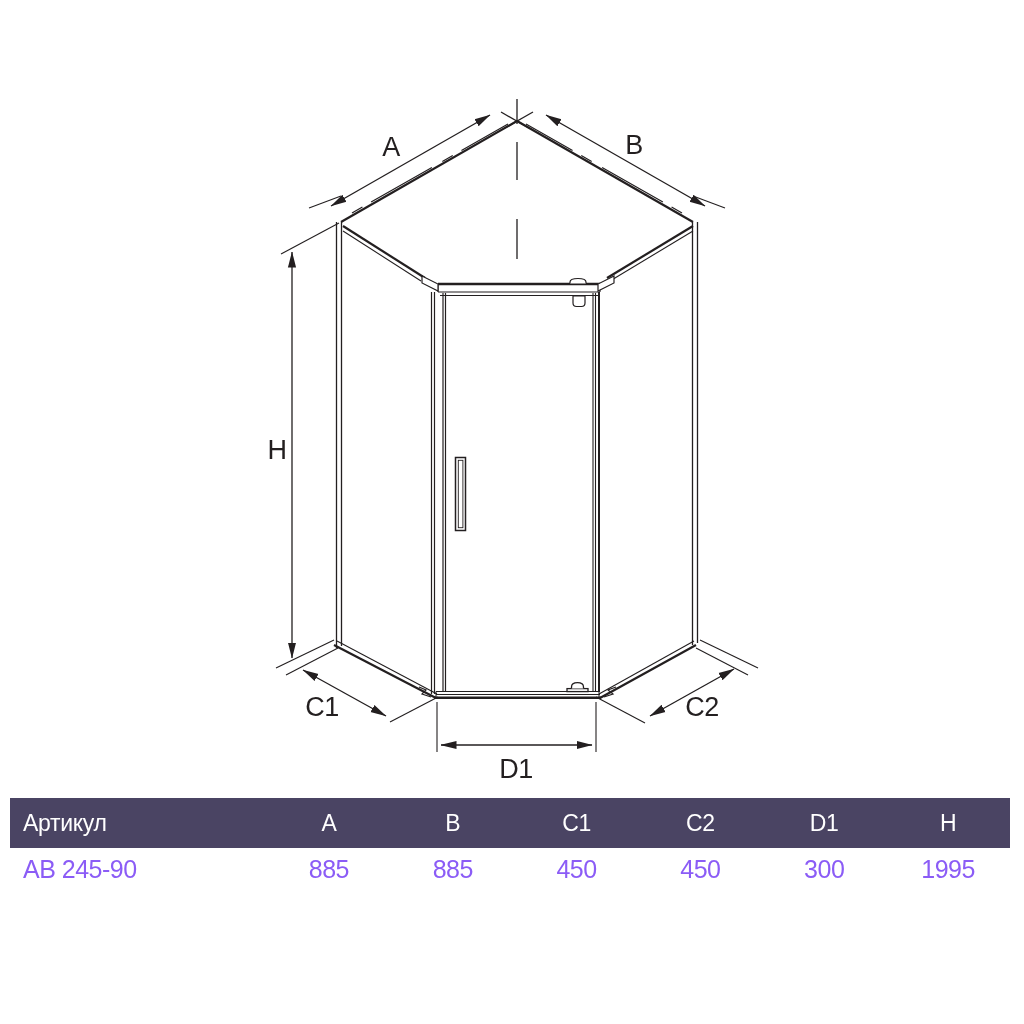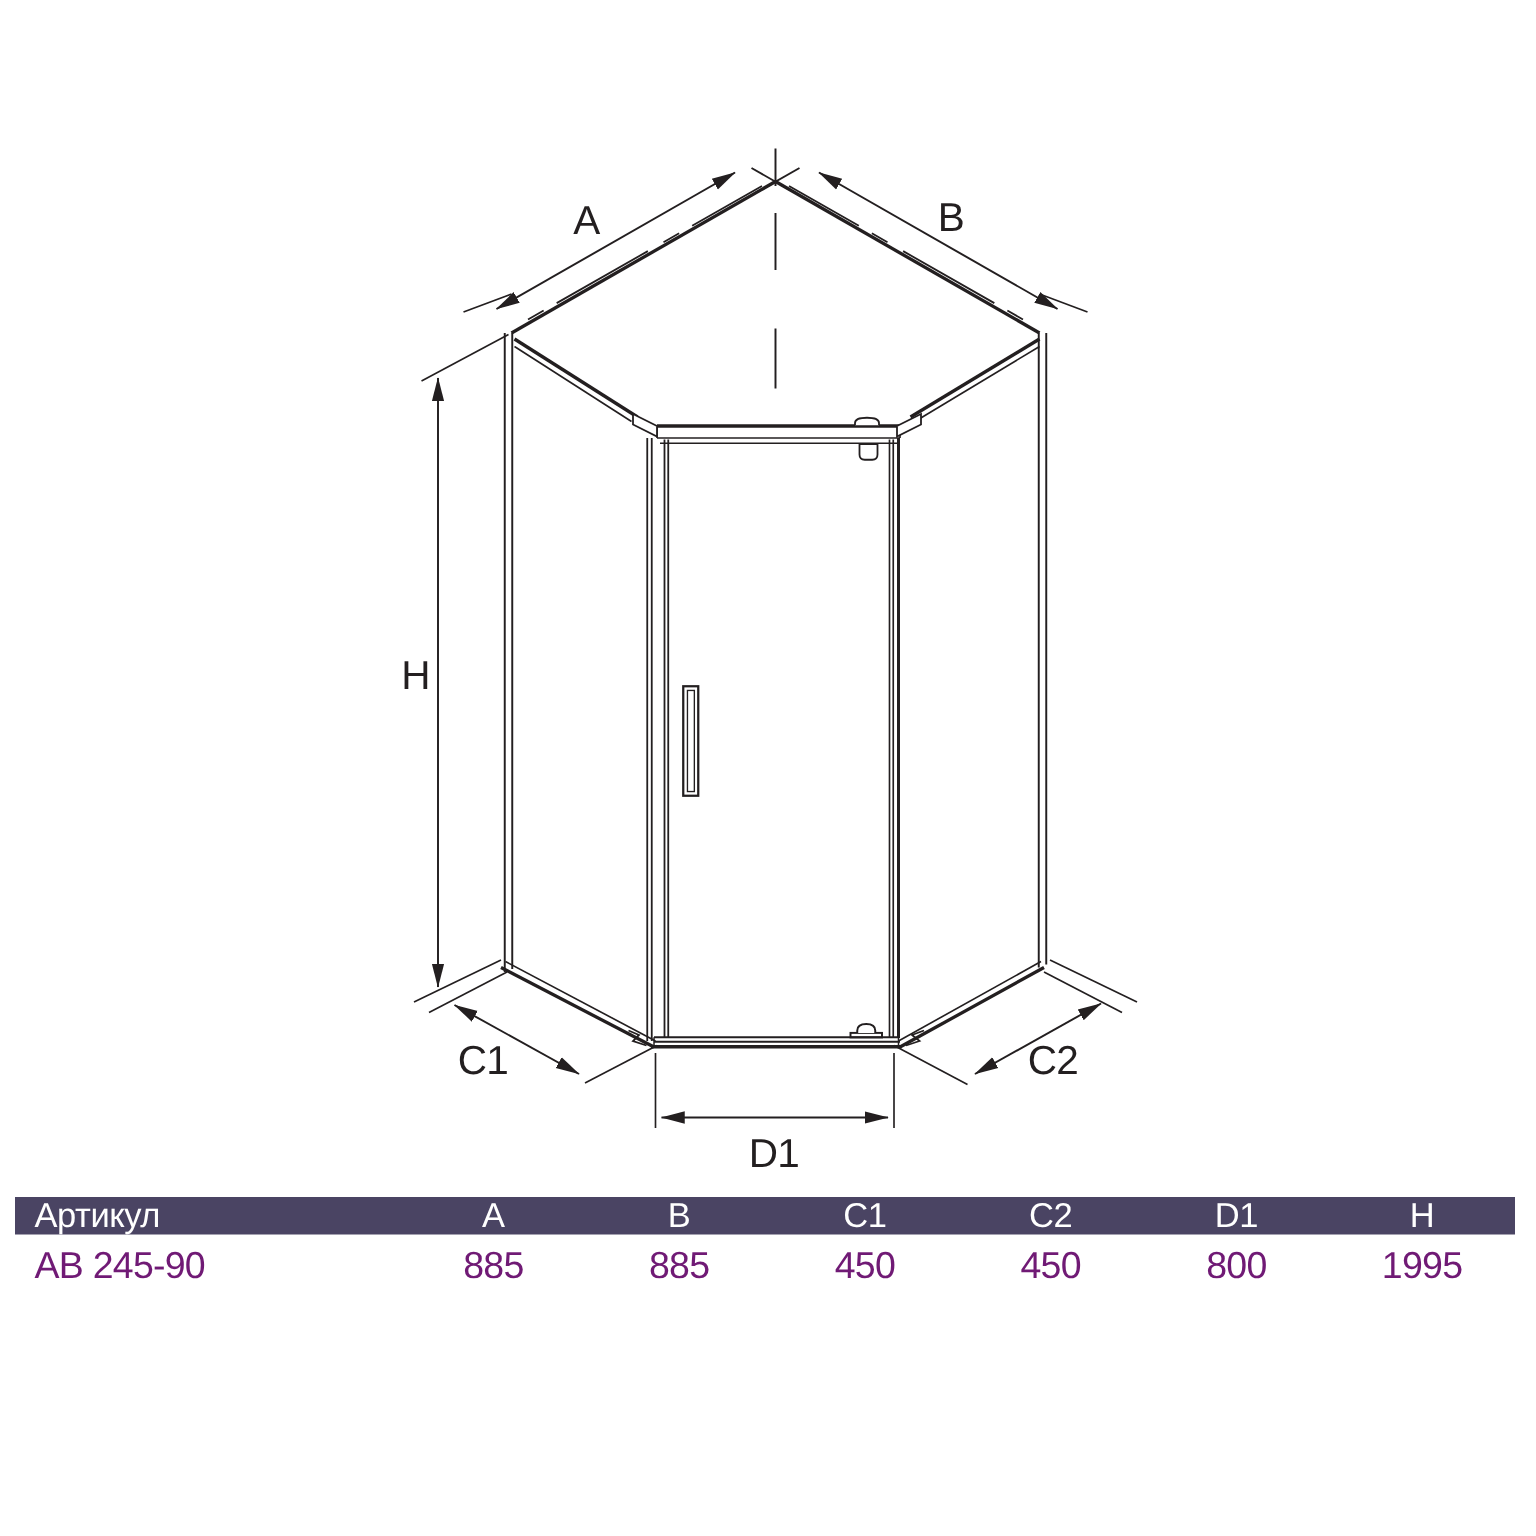--- a/index.html
+++ b/index.html
@@ -1,21 +1,21 @@
 <!DOCTYPE html>
 <html><head>
 <meta charset="utf-8">
 <style>
   html,body{margin:0;padding:0;background:#ffffff;}
   .page{position:relative;width:1024px;height:1024px;background:#fff;overflow:hidden;
         font-family:"Liberation Sans",sans-serif;}
   .drawing{position:absolute;left:0;top:0;width:1024px;height:795px;}
   .dim-label{font-family:"Liberation Sans",sans-serif;font-size:27px;fill:#231f20;letter-spacing:-0.5px;}
   .spec-table{position:absolute;left:10px;top:798px;width:1000px;}
-  .thead{display:flex;align-items:center;height:25px;color:#ffffff;font-size:23px;letter-spacing:-0.3px;}
+  .thead{display:flex;align-items:center;height:50px;color:#ffffff;font-size:23px;letter-spacing:-0.3px;}
   .trow{display:flex;align-items:center;height:42px;color:#57585a;font-size:25px;letter-spacing:-0.5px;}
   .cell{flex:1;text-align:center;white-space:nowrap;}
   .cell.c0{flex:0 0 244px;text-align:left;padding-left:13px;}
 </style>
 </head>
 <body>
 
 <div class="page">
 
   <svg class="drawing" viewBox="0 0 1024 795" xmlns="http://www.w3.org/2000/svg">
@@ -161,24 +161,24 @@
   <div class="spec-table">
     <div class="thead" style="background: rgb(74, 68, 99); color: rgb(255, 255, 255);">
       <div class="cell c0">Артикул</div>
       <div class="cell">A</div>
       <div class="cell">B</div>
       <div class="cell">C1</div>
       <div class="cell">C2</div>
       <div class="cell">D1</div>
       <div class="cell">H</div>
     </div>
-    <div class="trow" style="color: #701a75;">
+    <div class="trow" style="color: #8b5cf6;">
       <div class="cell c0">AB 245-90</div>
       <div class="cell">885</div>
       <div class="cell">885</div>
       <div class="cell">450</div>
       <div class="cell">450</div>
-      <div class="cell">800</div>
+      <div class="cell">300</div>
       <div class="cell">1995</div>
     </div>
   </div>
 
 </div>
 
 </body></html>

